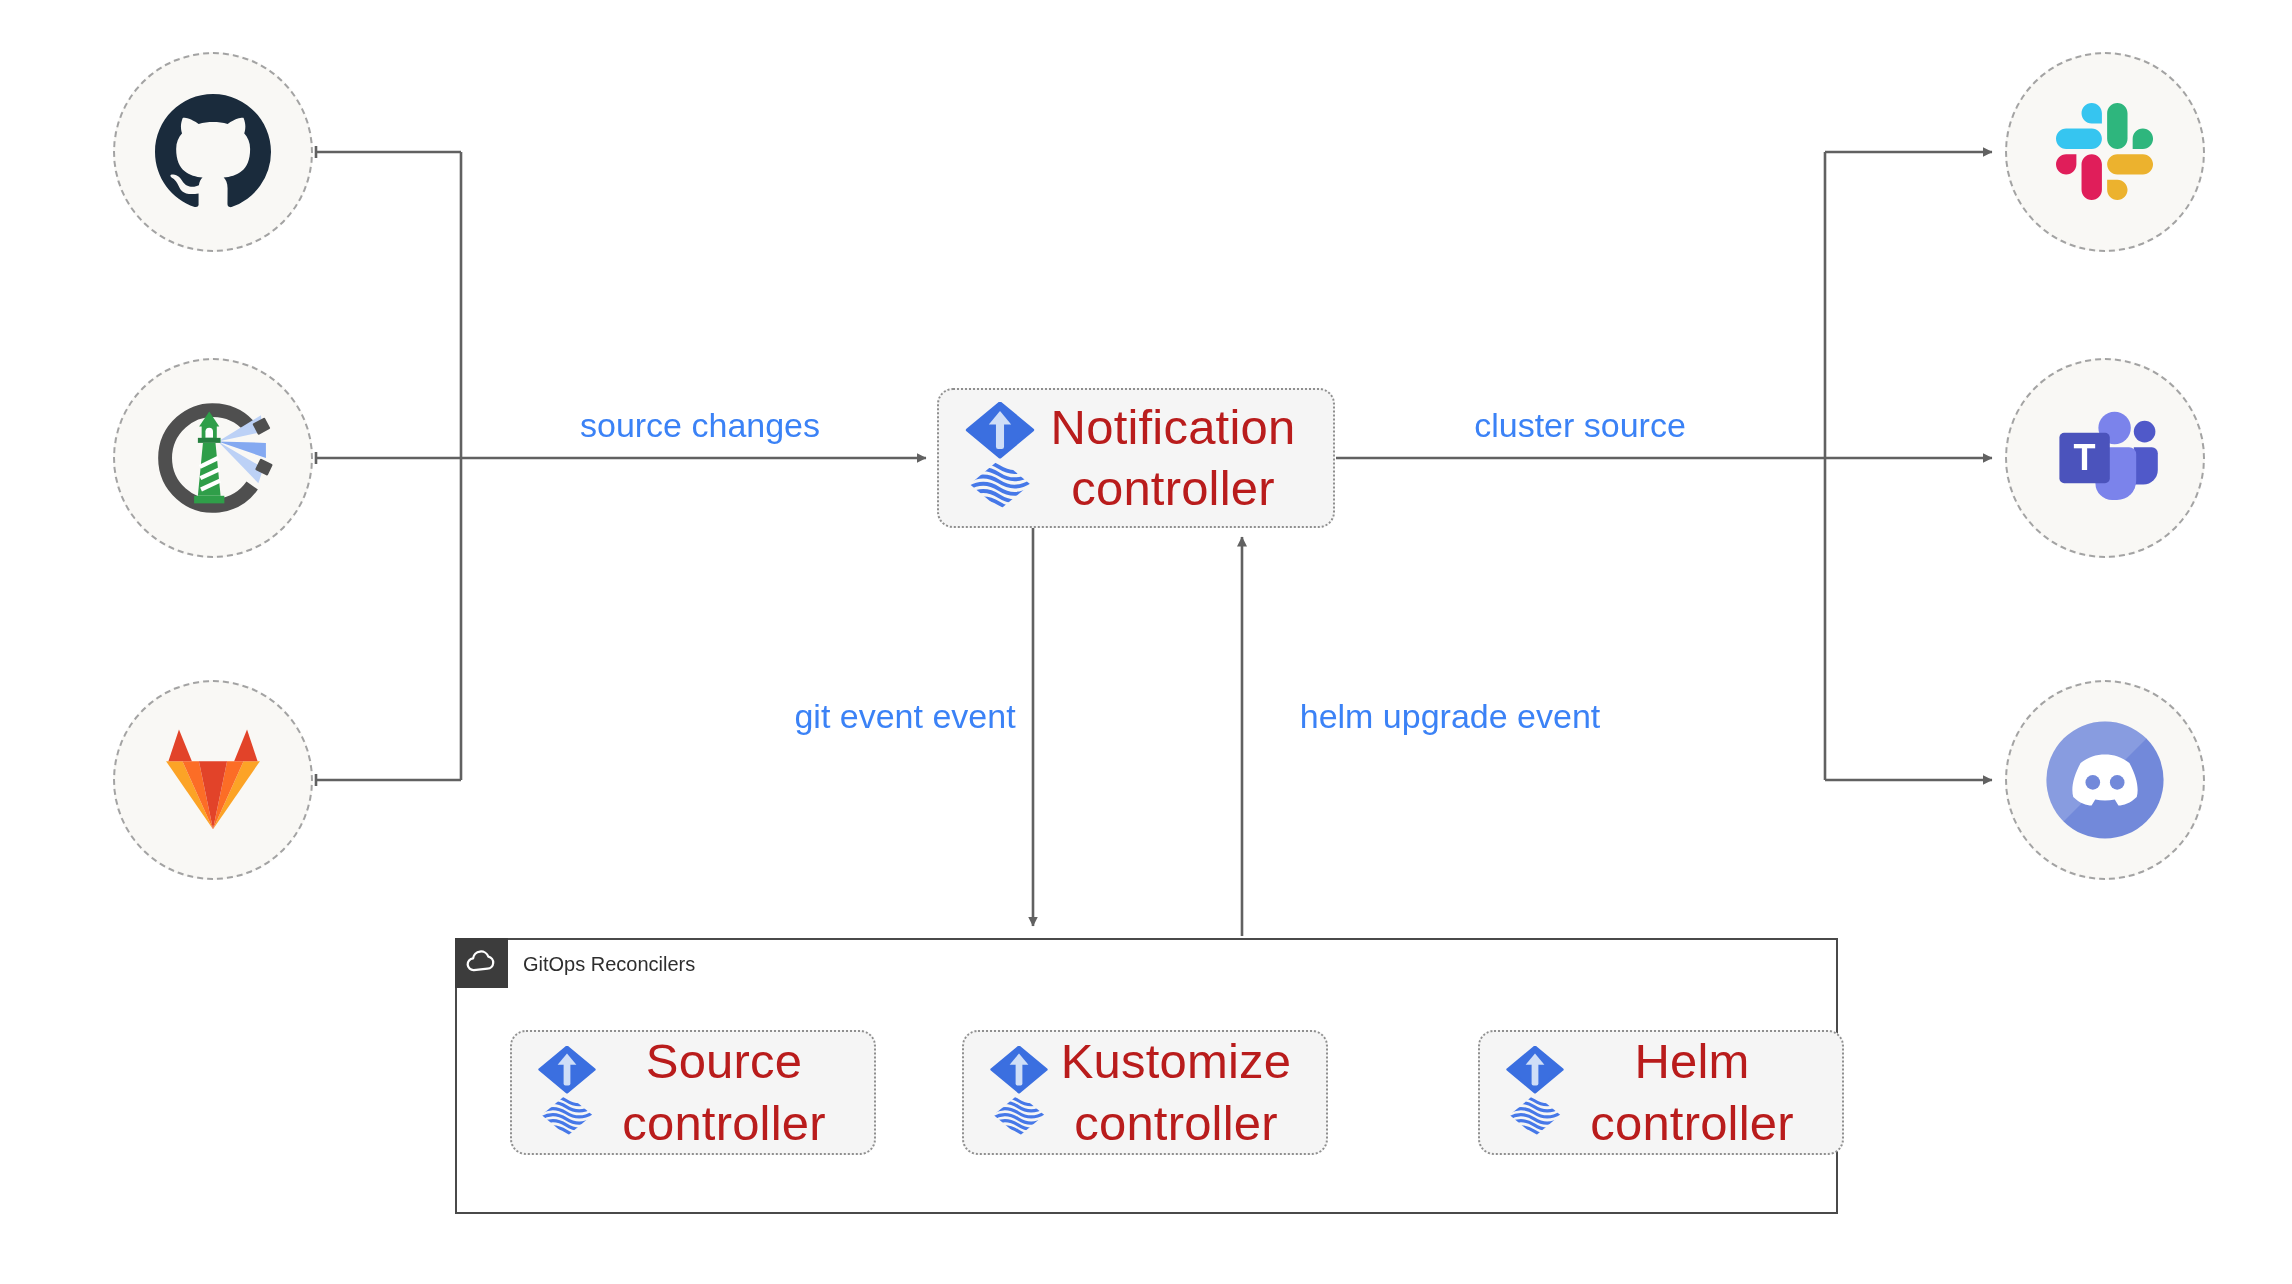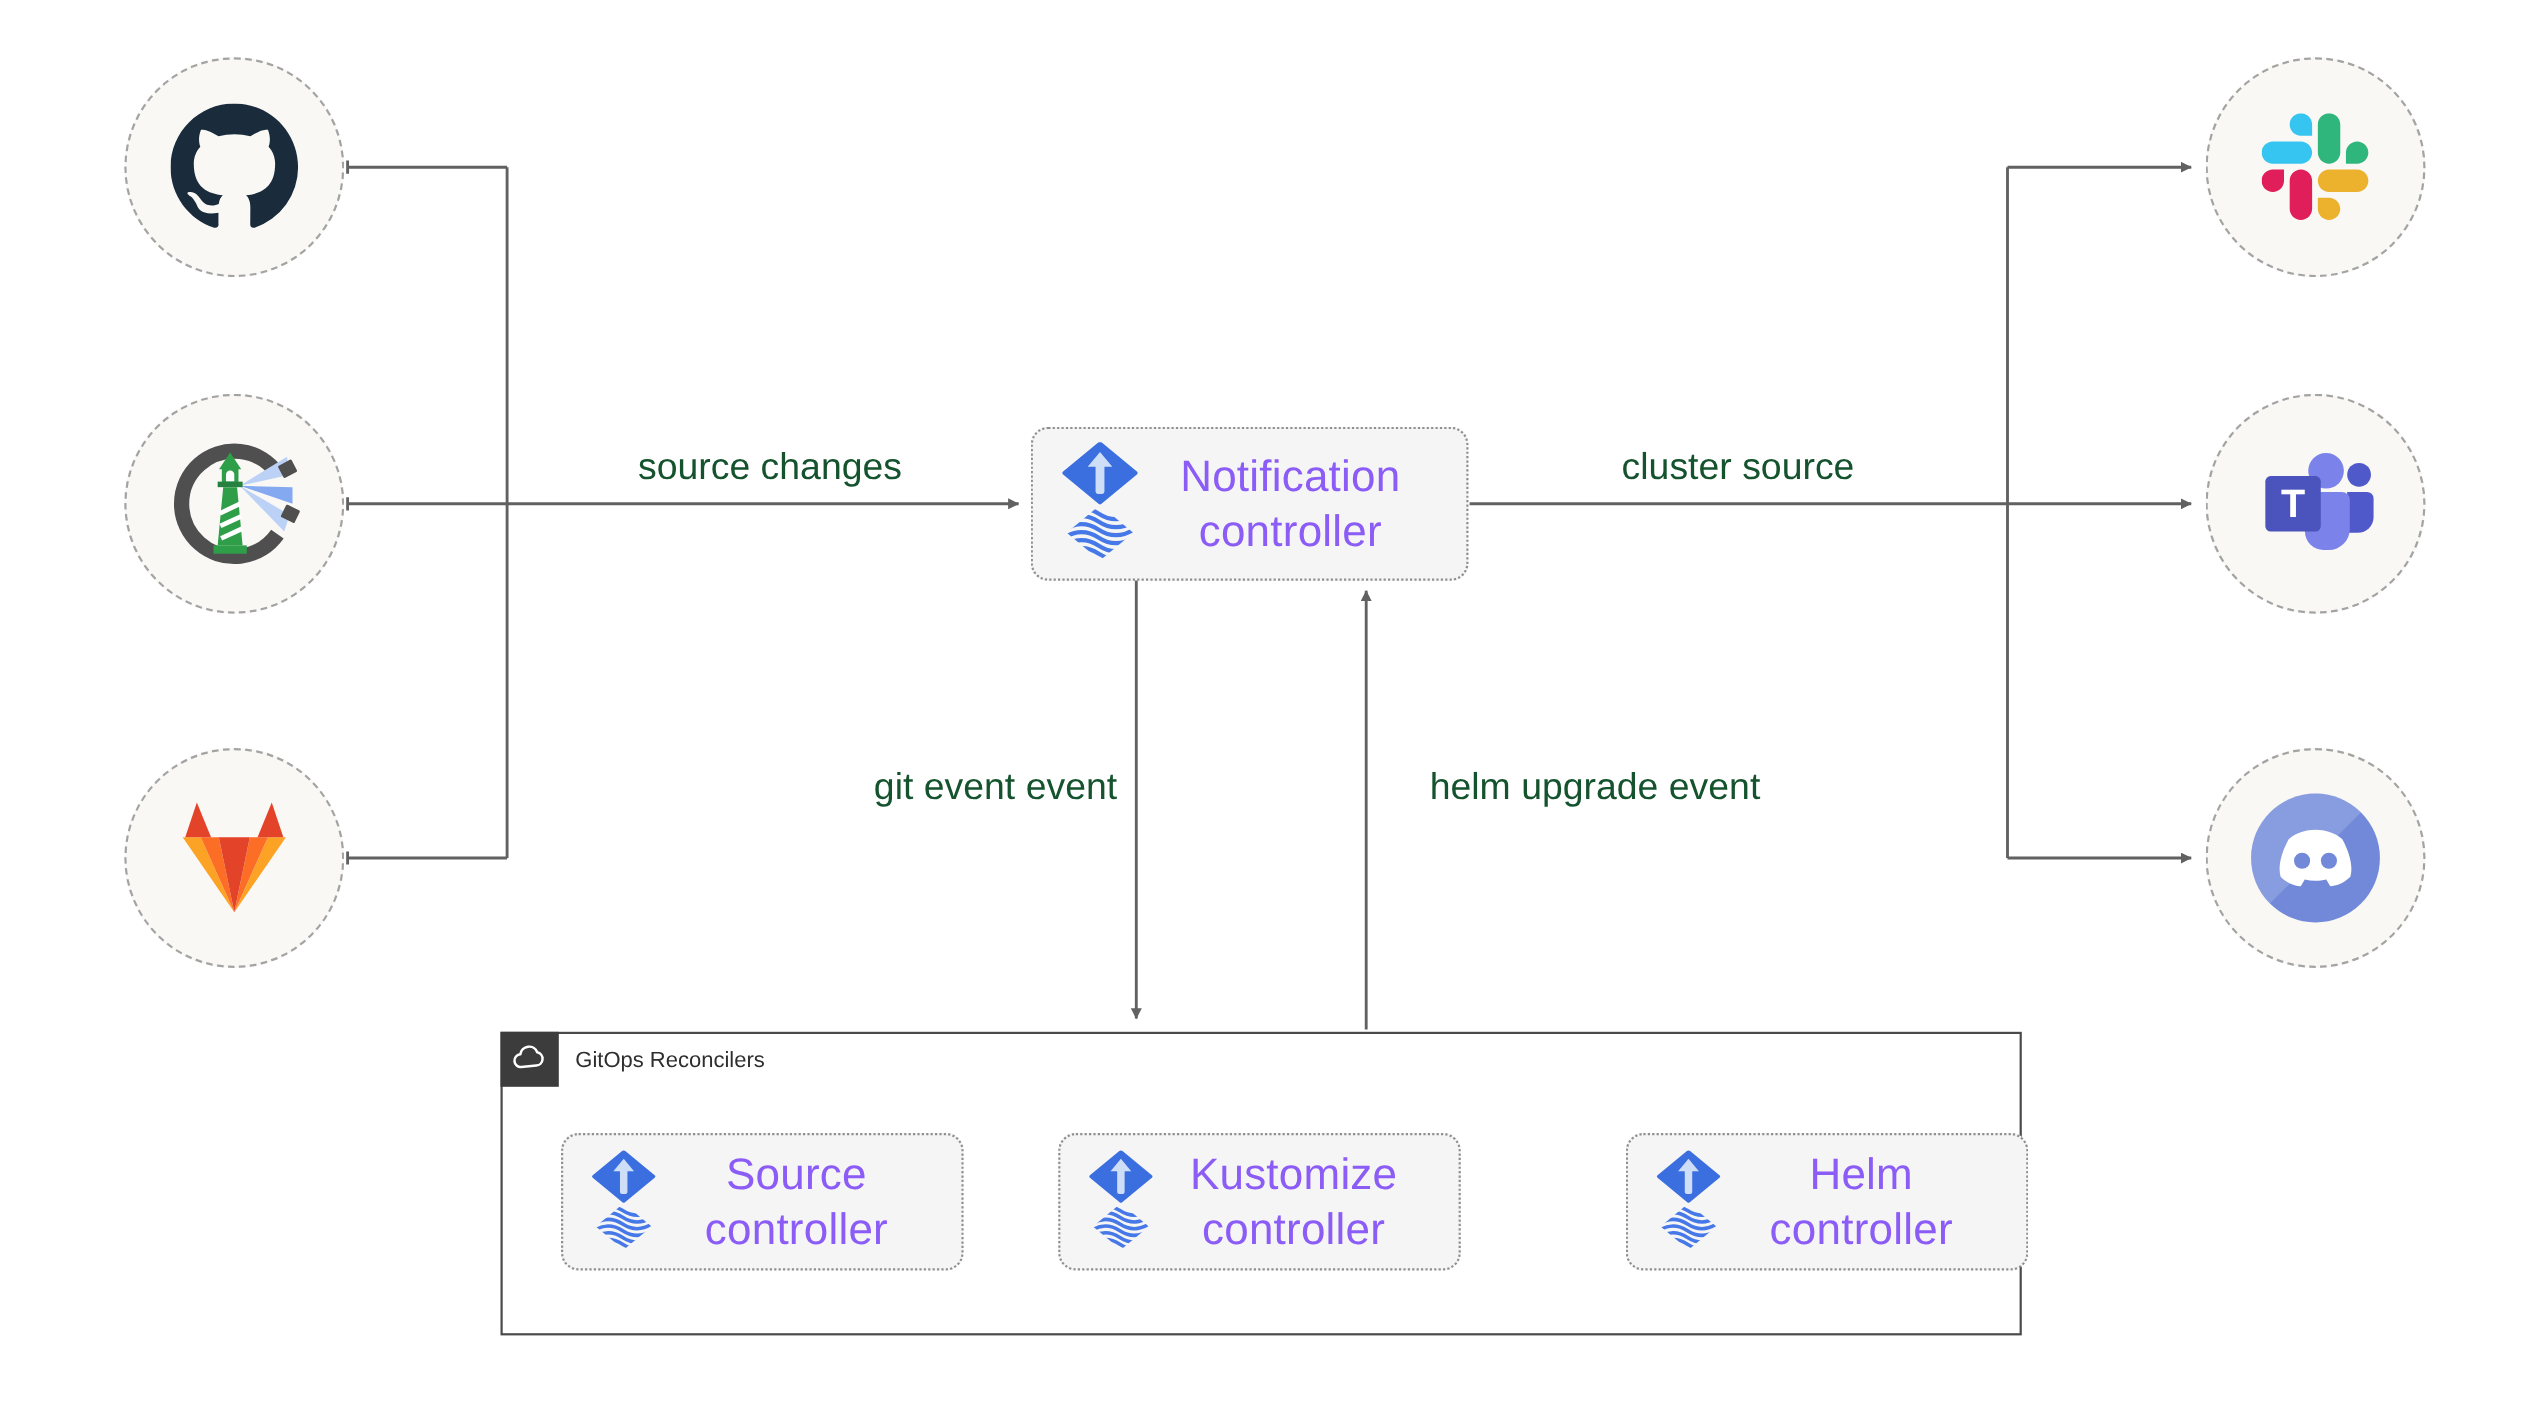--- a/index.html
+++ b/index.html
@@ -13,41 +13,41 @@
   .circle-node{
     position:absolute;width:200px;height:200px;border-radius:50%;
     border:2.5px dashed #a3a3a3;background:#f9f8f5;box-sizing:border-box;
     display:flex;align-items:center;justify-content:center;
   }
   .ctrl-box{
     position:absolute;border:2.5px dotted #8f8f8f;border-radius:16px;background:#f5f5f5;
     box-sizing:border-box;display:flex;align-items:center;padding:0 24px;
   }
   .ctrl-label{
-    flex:1;text-align:center;font-size:40px;line-height:1.25;color:#8b5cf6;
+    flex:1;text-align:center;font-size:49px;line-height:1.25;color:#b91c1c;
     white-space:pre-line;letter-spacing:.2px;
   }
   .flux-slot{flex:0 0 auto;display:flex;align-items:center;justify-content:center;}
   .flux-slot svg{width:74px;height:112px;}
   .small .flux-slot svg{width:62px;height:94px;}
 
   .group-box{
     position:absolute;left:455px;top:938px;width:1383px;height:276px;
     border:2.5px solid #4a4a4a;background:#ffffff;box-sizing:border-box;
   }
   .group-corner{
     position:absolute;left:-2.5px;top:-2.5px;width:53px;height:50px;background:#3c3c3c;
     display:flex;align-items:center;justify-content:center;
   }
   .group-title{
     position:absolute;left:66px;top:0;height:48px;line-height:48px;
     font-size:20px;color:#2e2e2e;
   }
   .edge-label{
-    position:absolute;transform:translate(-50%,-50%);font-size:34px;color:#14532d;
+    position:absolute;transform:translate(-50%,-50%);font-size:34px;color:#3b82f6;
     white-space:nowrap;
   }
 </style>
 </head>
 <body>
 
 <svg class="edges-layer">
   <defs>
     <marker id="arrow" markerWidth="13" markerHeight="13" refX="9.5" refY="5" orient="auto" markerUnits="userSpaceOnUse">
       <path d="M0,0 L10,5 L0,10 Z" fill="#616161"></path>

